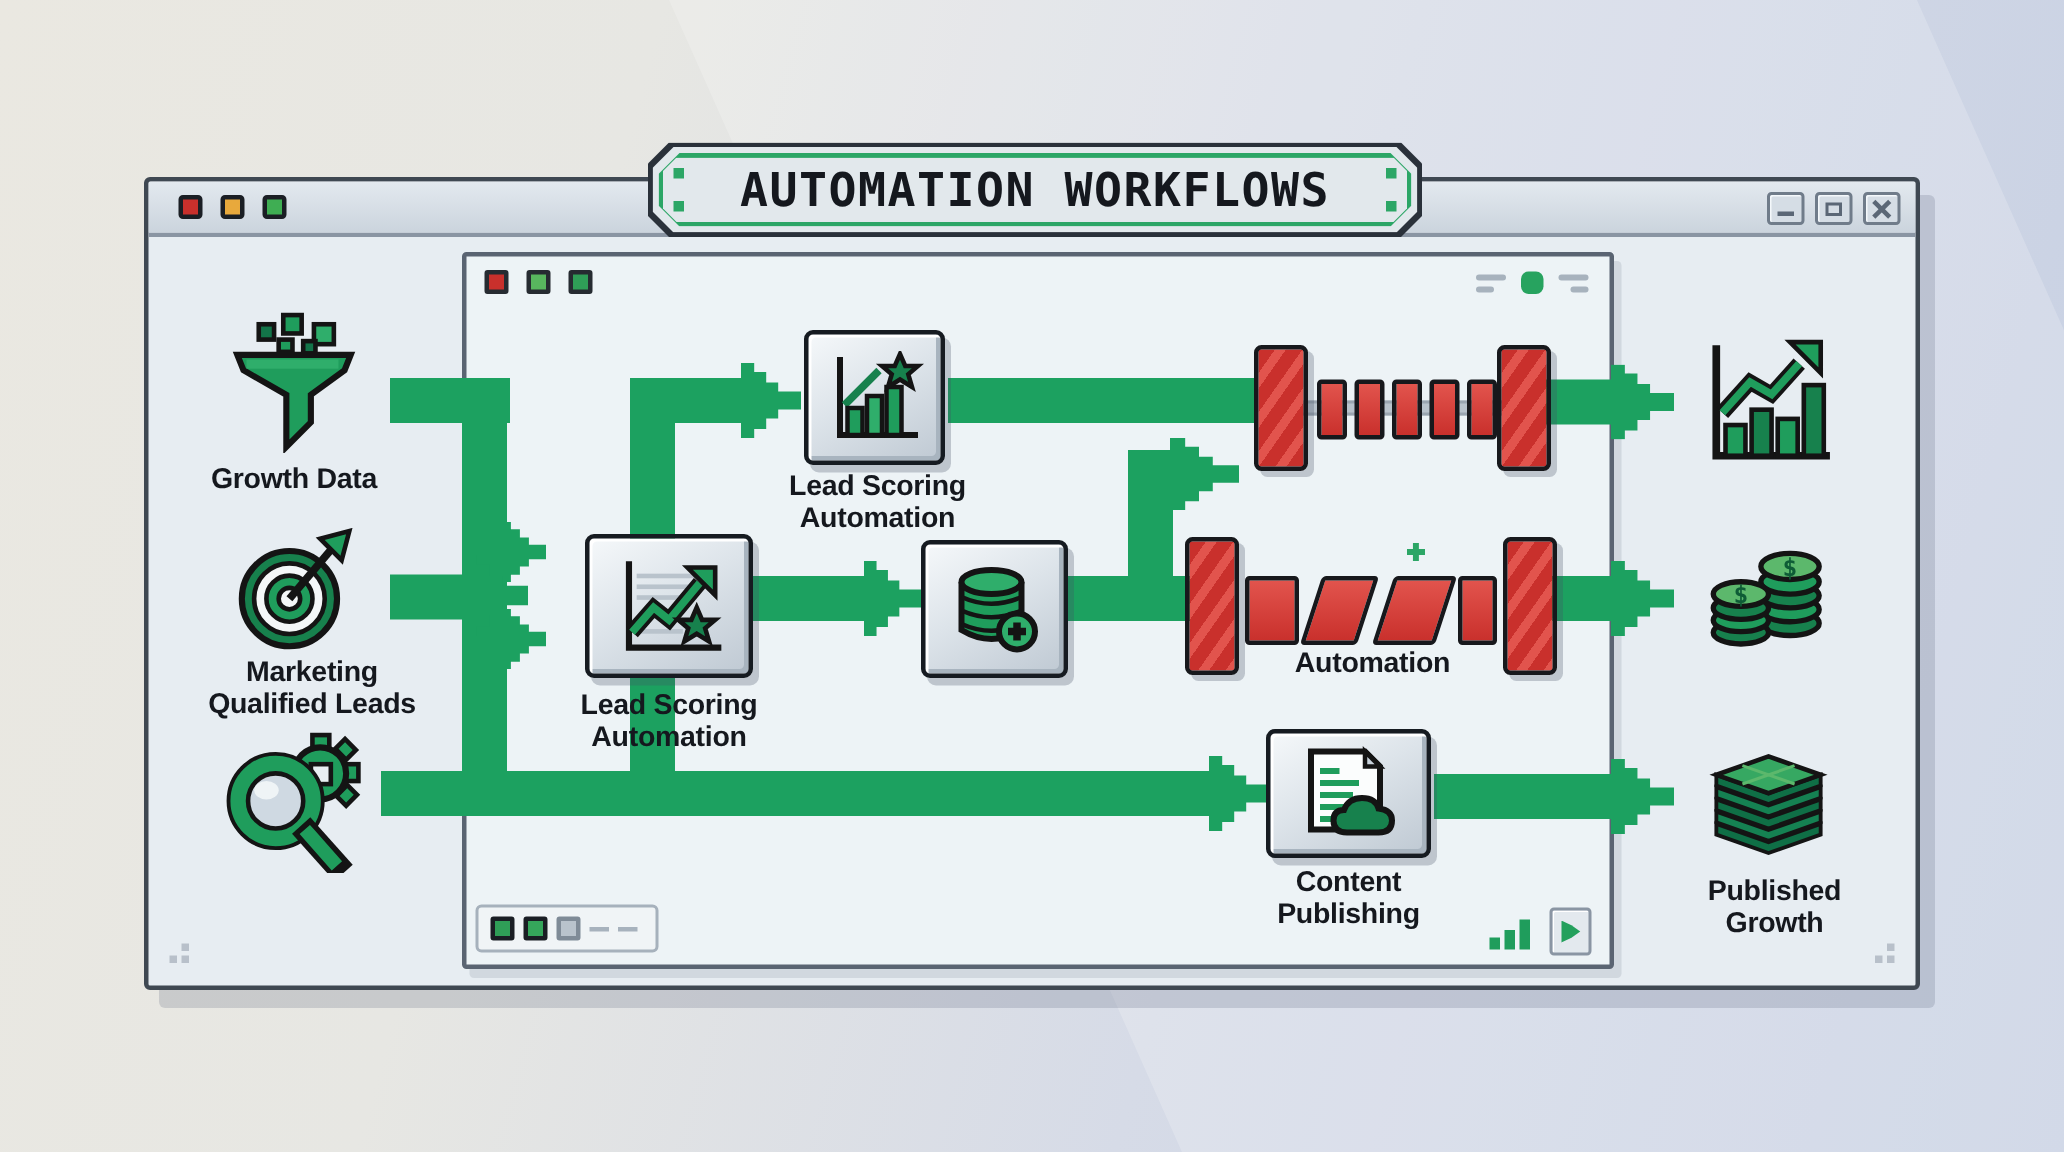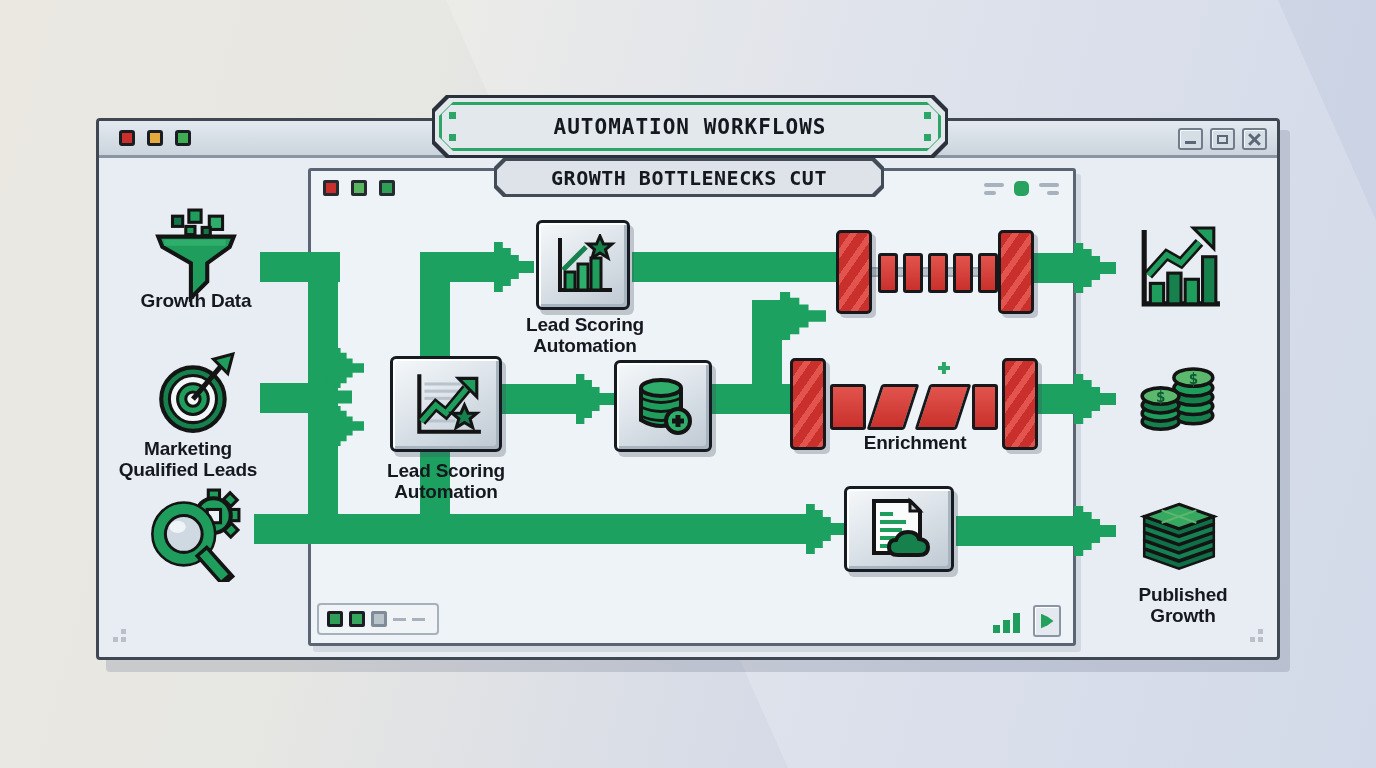--- a/index.html
+++ b/index.html
@@ -31,21 +31,21 @@
   .wbtn .x1{transform:rotate(45deg)}.wbtn .x2{transform:rotate(-45deg)}
 
   
   .chamf{clip-path:polygon(14px 0,calc(100% - 14px) 0,100% 14px,100% calc(100% - 14px),calc(100% - 14px) 100%,14px 100%,0 calc(100% - 14px),0 14px)}
   .chamf-s{clip-path:polygon(9px 0,calc(100% - 9px) 0,100% 9px,100% calc(100% - 9px),calc(100% - 9px) 100%,9px 100%,0 calc(100% - 9px),0 9px)}
   .badge{position:absolute;left:432px;top:95px;width:516px;height:63px;background:#2A313A;z-index:6}
   .badge .l1{position:absolute;inset:3px;background:#E2E8EC}
   .badge .lg{position:absolute;inset:7px;background:#2CA666}
   .badge .core{position:absolute;inset:10px;background:#E2E8EC;display:flex;align-items:center;justify-content:center}
   .badge .tick{position:absolute;width:7px;height:7px;background:#2CA666}
-  .badge-title{font-family:"DejaVu Sans Mono",monospace;font-weight:bold;font-size:21px;letter-spacing:1px;color:var(--ink);white-space:nowrap}
+  .badge-title{font-family:"DejaVu Sans Mono",monospace;font-weight:bold;font-size:31px;letter-spacing:1px;color:var(--ink);white-space:nowrap}
   .subbadge{position:absolute;left:494px;top:158px;width:390px;height:39px;background:#434C56;z-index:6}
   .subbadge .in{position:absolute;inset:3px;background:#DDE3E9;display:flex;align-items:center;justify-content:center}
   .sub-title{font-family:"DejaVu Sans Mono",monospace;font-weight:bold;font-size:20px;letter-spacing:.5px;color:var(--ink);white-space:nowrap}
 
   
   .iwin{position:absolute;left:308px;top:168px;width:768px;height:478px;background:#EDF3F6;
     border:3px solid #5A6472;border-radius:3px;box-shadow:5px 6px 0 rgba(80,92,115,.14);z-index:2}
   .itl{position:absolute;width:16px;height:16px;border:3px solid #262B31;border-radius:2px}
   .deco-dash{width:20px;height:4px;background:#A7B2BD;border-radius:2px}
   .deco-dot{width:15px;height:15px;background:#27A35F;border-radius:5px}
@@ -120,25 +120,20 @@
   <div class="badge chamf">
     <div class="l1 chamf"></div>
       <div class="lg chamf"></div>
     <div class="core chamf-s">
       <span class="badge-title">AUTOMATION WORKFLOWS</span>
       <span class="tick" style="left:7px;top:7px"></span>
         <span class="tick" style="right:7px;top:7px"></span>
       <span class="tick" style="left:7px;bottom:7px"></span>
         <span class="tick" style="right:7px;bottom:7px"></span>
     </div>
-  </div>
-  <div class="subbadge chamf-s">
-    <div class="in chamf-s">
-        <span class="sub-title">GROWTH BOTTLENECKS CUT</span>
-      </div>
   </div>
 
   <div class="iwin">
     <div class="itl" style="left:12px;top:9px;background:#C9302C"></div>
     <div class="itl" style="left:40px;top:9px;background:#58B65E"></div>
     <div class="itl" style="left:68px;top:9px;background:#2F9E57"></div>
     <div style="position:absolute;right:14px;top:10px;display:flex;align-items:center;gap:10px">
       <div>
           <div class="deco-dash"></div>
           <div class="deco-dash" style="width:12px;margin-top:4px"></div>
@@ -195,33 +190,33 @@
     <svg width="88" height="94" viewBox="0 0 86 92">
       <rect x="20" y="8" width="10" height="10" fill="#137449" stroke="#141414" stroke-width="3"></rect>
       <rect x="36" y="2" width="12" height="12" fill="#1F9D5C" stroke="#141414" stroke-width="3"></rect>
       <rect x="56" y="8" width="13" height="13" fill="#2FAE6B" stroke="#141414" stroke-width="3"></rect>
       <rect x="33" y="18" width="9" height="8" fill="#1F9D5C" stroke="#141414" stroke-width="3"></rect>
       <rect x="49" y="19" width="8" height="8" fill="#137449" stroke="#141414" stroke-width="3"></rect>
       <polygon points="6,28 80,28 76,38 54,54 54,72 38,88 38,54 10,38" fill="#1F9D5C" stroke="#141414" stroke-width="4"></polygon>
       <rect x="12" y="31" width="60" height="6" fill="#2FAE6B"></rect>
     </svg>
   </div>
-  <div class="lbl" style="left:116px;top:290px;width:160px">Growth Data</div>
+  <div class="lbl" style="left:116px;top:309px;width:160px">Growth Data</div>
 
   <div class="icon" style="left:152px;top:352px">
     <svg width="86" height="86" viewBox="0 0 84 84">
       <circle cx="40" cy="46" r="31" fill="#17814D" stroke="#141414" stroke-width="4"></circle>
       <circle cx="40" cy="46" r="23" fill="#F4F7F8" stroke="#141414" stroke-width="3"></circle>
       <circle cx="40" cy="46" r="15" fill="#1F9D5C" stroke="#141414" stroke-width="3"></circle>
       <circle cx="40" cy="46" r="7" fill="#F4F7F8" stroke="#141414" stroke-width="3"></circle>
       <line x1="40" y1="46" x2="68" y2="13" stroke="#141414" stroke-width="5"></line>
       <polygon points="60,7 79,2 74,21" fill="#1F9D5C" stroke="#141414" stroke-width="3"></polygon>
     </svg>
   </div>
-  <div class="lbl" style="left:104px;top:438px;width:168px">Marketing Qualified Leads</div>
+  <div class="lbl" style="left:124px;top:438px;width:168px">Marketing Qualified Leads</div>
 
   <div class="icon" style="left:148px;top:488px">
     <svg width="94" height="94" viewBox="0 0 92 92">
       <g stroke="#141414">
         <rect x="59" y="2" width="11" height="9" fill="#1F9D5C" stroke-width="3"></rect>
         <rect x="80" y="21" width="9" height="11" fill="#1F9D5C" stroke-width="3"></rect>
         <rect x="76" y="7" width="10" height="9" fill="#1F9D5C" stroke-width="3" transform="rotate(45 81 11)"></rect>
         <rect x="76" y="37" width="10" height="9" fill="#1F9D5C" stroke-width="3" transform="rotate(-45 81 41)"></rect>
         <circle cx="64" cy="27" r="17" fill="#1F9D5C" stroke-width="4"></circle>
         <rect x="58" y="21" width="13" height="13" fill="#E9EFF2" stroke-width="3"></rect>
@@ -280,20 +275,21 @@
       <polygon points="10,4 46,4 56,14 56,56 10,56" fill="#FBFDFD" stroke="#141414" stroke-width="4"></polygon>
       <polygon points="46,4 46,14 56,14" fill="#C9D3DC" stroke="#141414" stroke-width="3"></polygon>
       <rect x="16" y="15" width="13" height="4" fill="#1F9D5C"></rect>
       <rect x="16" y="23" width="26" height="4" fill="#1F9D5C"></rect>
       <rect x="16" y="31" width="22" height="4" fill="#1F9D5C"></rect>
       <rect x="16" y="39" width="17" height="4" fill="#1F9D5C"></rect>
       <rect x="16" y="47" width="9" height="4" fill="#1F9D5C"></rect>
       <path d="M34,58 q-9,0 -9,-8 q0,-7 7,-7 q3,-8 12,-8 q9,0 11,7 q9,1 9,8 q0,8 -9,8 Z" fill="#17814D" stroke="#141414" stroke-width="4"></path>
     </svg>
   </div>
+  <div class="lbl" style="left:838px;top:578px;width:122px">Content Publishing</div>
 
   <div class="bn" style="left:836px;top:230px;width:200px;height:88px">
     <div class="conn" style="left:30px;top:37px;width:140px;height:10px"></div>
     <div class="rtall" style="left:0;top:0;height:84px"></div>
     <div class="rtall" style="left:162px;top:0;height:84px"></div>
     <div class="rblk" style="left:42px;top:23px;width:20px;height:40px"></div>
     <div class="rblk" style="left:67px;top:23px;width:20px;height:40px"></div>
     <div class="rblk" style="left:92px;top:23px;width:20px;height:40px"></div>
     <div class="rblk" style="left:117px;top:23px;width:20px;height:40px"></div>
     <div class="rblk" style="left:142px;top:23px;width:20px;height:40px"></div>
@@ -301,21 +297,21 @@
 
   <div class="bn" style="left:790px;top:358px;width:248px;height:96px">
     <div class="sparkle" style="left:148px;top:4px"></div>
     <div class="rtall" style="left:0;top:0;height:92px"></div>
     <div class="rtall" style="left:212px;top:0;height:92px"></div>
     <div class="rblk" style="left:40px;top:26px;width:36px;height:46px"></div>
     <div class="rblk" style="left:84px;top:26px;width:38px;height:46px;transform:skewX(-18deg)"></div>
     <div class="rblk" style="left:132px;top:26px;width:42px;height:46px;transform:skewX(-18deg)"></div>
     <div class="rblk" style="left:182px;top:26px;width:26px;height:46px"></div>
   </div>
-  <div class="lbl" style="left:815px;top:432px;width:200px">Enrichment</div>
+  <div class="lbl" style="left:815px;top:432px;width:200px">Automation</div>
 
   <div class="icon" style="left:1136px;top:226px">
     <svg width="86" height="84" viewBox="0 0 84 82">
       <path d="M8,4 V76 H82" fill="none" stroke="#141414" stroke-width="5"></path>
       <rect x="14" y="56" width="13" height="20" fill="#1F9D5C" stroke="#141414" stroke-width="3"></rect>
       <rect x="31" y="46" width="13" height="30" fill="#17814D" stroke="#141414" stroke-width="3"></rect>
       <rect x="48" y="52" width="13" height="24" fill="#1F9D5C" stroke="#141414" stroke-width="3"></rect>
       <rect x="65" y="30" width="13" height="46" fill="#17814D" stroke="#141414" stroke-width="3"></rect>
       <polyline points="12,48 30,28 44,36 62,16" fill="none" stroke="#141414" stroke-width="10"></polyline>
       <polyline points="12,48 30,28 44,36 62,16" fill="none" stroke="#1F9D5C" stroke-width="5"></polyline>

